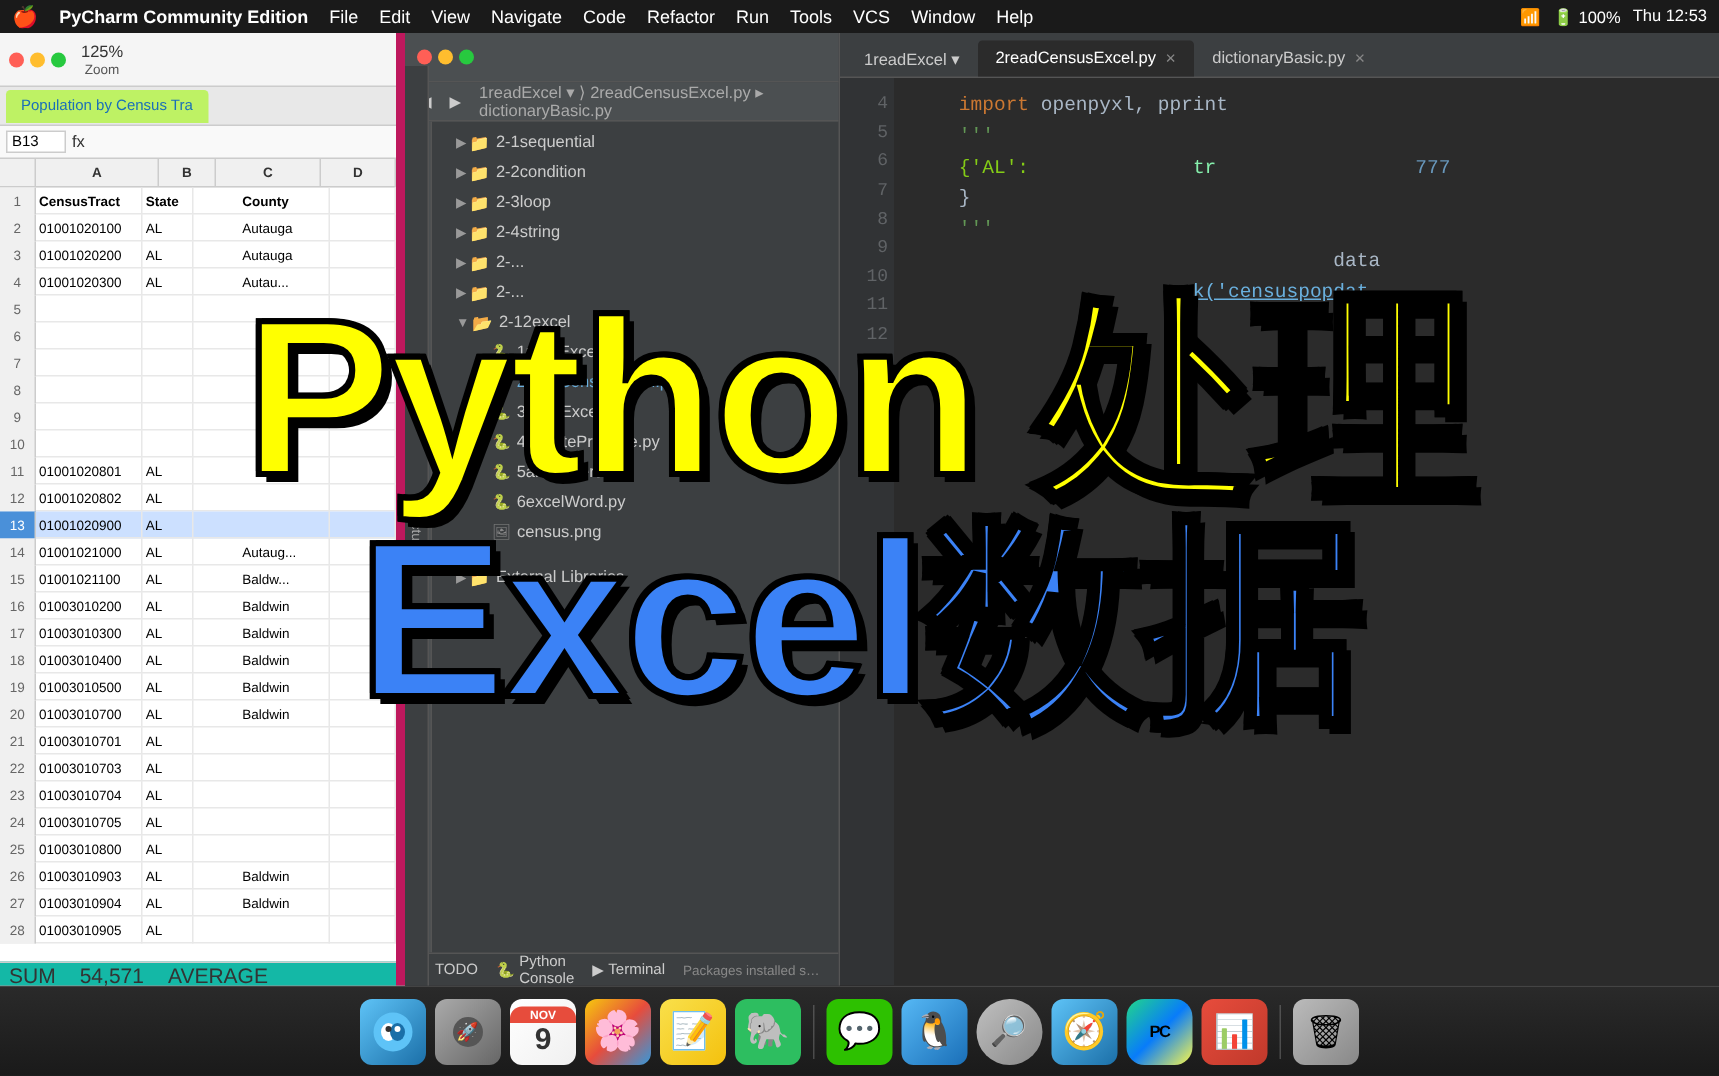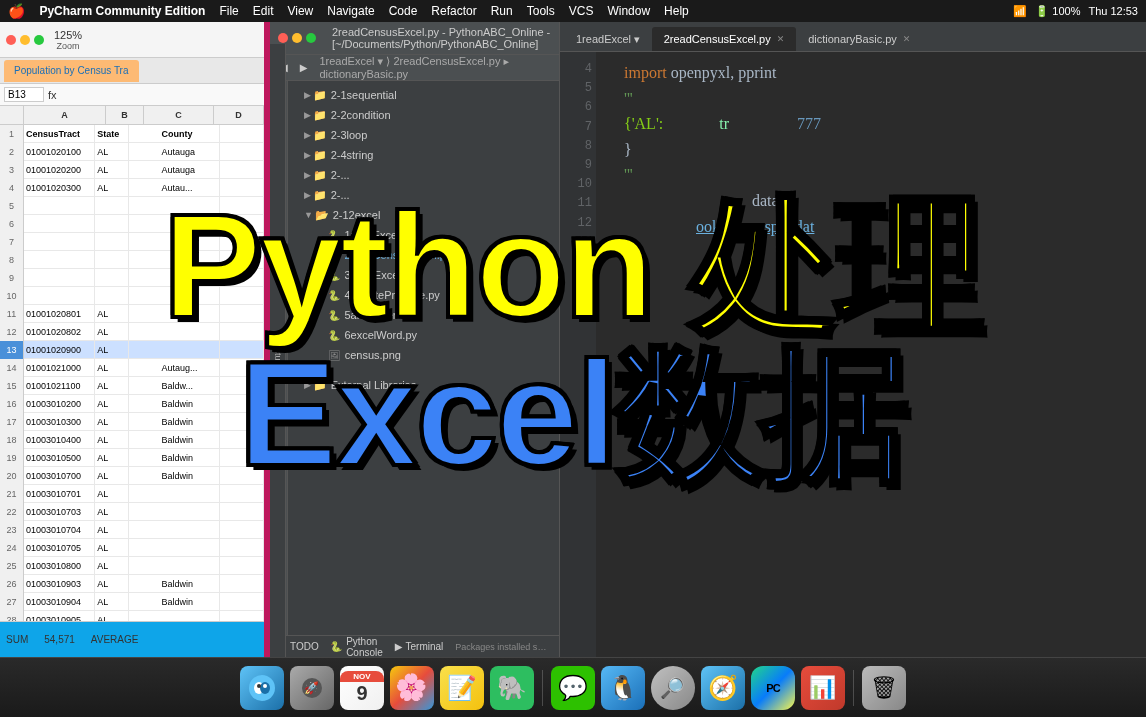--- a/index.html
+++ b/index.html
@@ -84,21 +84,21 @@
       height: 26px;
       background: #e8e8e8;
       border-bottom: 1px solid #ccc;
       display: flex;
       align-items: center;
       padding: 0 4px;
     }
     .tab-item {
       height: 22px;
       padding: 0 10px;
-      background: #fdba74;
+      background: #bef264;
       border-radius: 3px 3px 0 0;
       font-size: 10px;
       color: #1a6fb8;
       display: flex;
       align-items: center;
       white-space: nowrap;
       overflow: hidden;
       text-overflow: ellipsis;
       max-width: 180px;
     }
@@ -143,27 +143,27 @@
     .row-num { width: 24px; height: 18px; background: #f0f0f0; border-right: 1px solid #ccc; display: flex; align-items: center; justify-content: center; font-size: 9px; color: #666; flex-shrink: 0; }
     .grid-row.selected .row-num { background: #4a90d9; color: #fff; }
     .cell { height: 18px; border-right: 1px solid #e8e8e8; padding: 0 2px; display: flex; align-items: center; font-size: 9px; overflow: hidden; white-space: nowrap; }
     .cell.bold { font-weight: 700; }
     .cell-a { width: 82px; }
     .cell-b { width: 38px; }
     .cell-c { width: 70px; margin-left: 31px; }
     .cell-d { width: 50px; }
 
     .spreadsheet-status {
-      height: 36px;
-      background: #0ea5e9;
+      height: 16px;
+      background: #14b8a6;
       border-top: 1px solid #ccc;
       display: flex;
       align-items: center;
       padding: 0 6px;
-      font-size: 10px;
+      font-size: 14px;
       color: #333;
       gap: 16px;
     }
 
     
     .project-panel {
       width: 290px;
       height: 100%;
       background: #3c3f41;
       border-right: 1px solid #555;
@@ -269,22 +269,22 @@
       font-family: "Courier New", monospace;
       font-size: 12px;
       color: #606366;
       text-align: right;
       line-height: 1.6;
       user-select: none;
     }
     .code-content {
       flex: 1;
       padding: 8px 12px;
-      font-family: Liberation Serif, serif;
-      font-size: 16px;
+      font-family: Liberation Mono, monospace;
+      font-size: 13px;
       color: #a9b7c6;
       line-height: 1.6;
       overflow: hidden;
     }
     .code-line { display: block; white-space: pre; }
 
     
     .overlay-container {
       position: absolute;
       top: 22px;
@@ -652,21 +652,20 @@
 
   <div class="side-structure">Structure</div>
 
   <div class="project-panel">
     <div class="pycharm-toolbar">
       <div class="pycharm-traffic">
         <div class="py-tl py-tl-red"></div>
         <div class="py-tl py-tl-yellow"></div>
         <div class="py-tl py-tl-green"></div>
       </div>
-      <div style="margin-left:10px;font-size:11px;color:#ccc;">2readCensusExcel.py - PythonABC_Online - [~/Documents/Python/PythonABC_Online]</div>
     </div>
 
     <div class="nav-bar-py">
       <span class="nav-btn">◀</span>
       <span class="nav-btn">▶</span>
       <span style="font-size:11px;color:#aaa;margin-left:4px;">1readExcel ▾ ⟩ 2readCensusExcel.py ▸ dictionaryBasic.py</span>
     </div>
 
     <div style="display:flex;height:100%;">
       <div style="width:18px;background:#4b4f51;border-right:1px solid #555;display:flex;flex-direction:column;align-items:center;padding:4px 0;gap:8px;">

